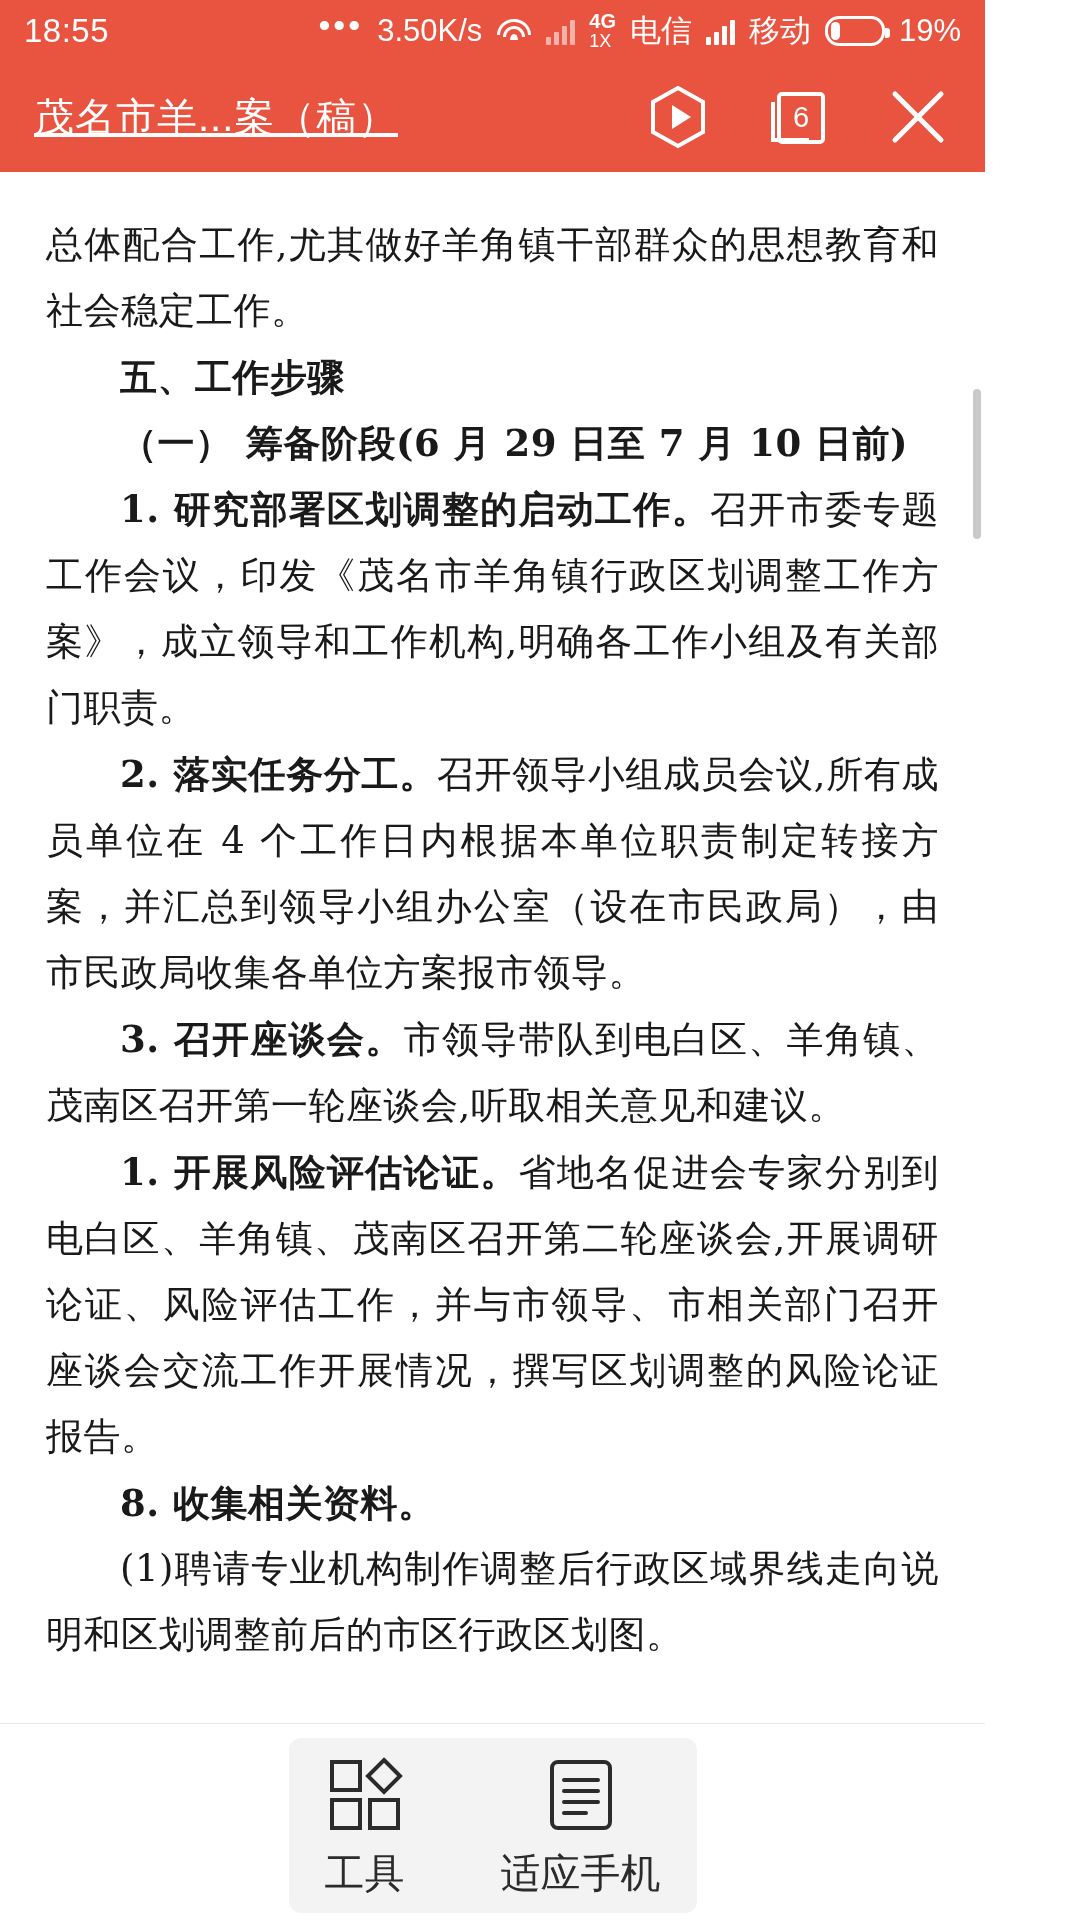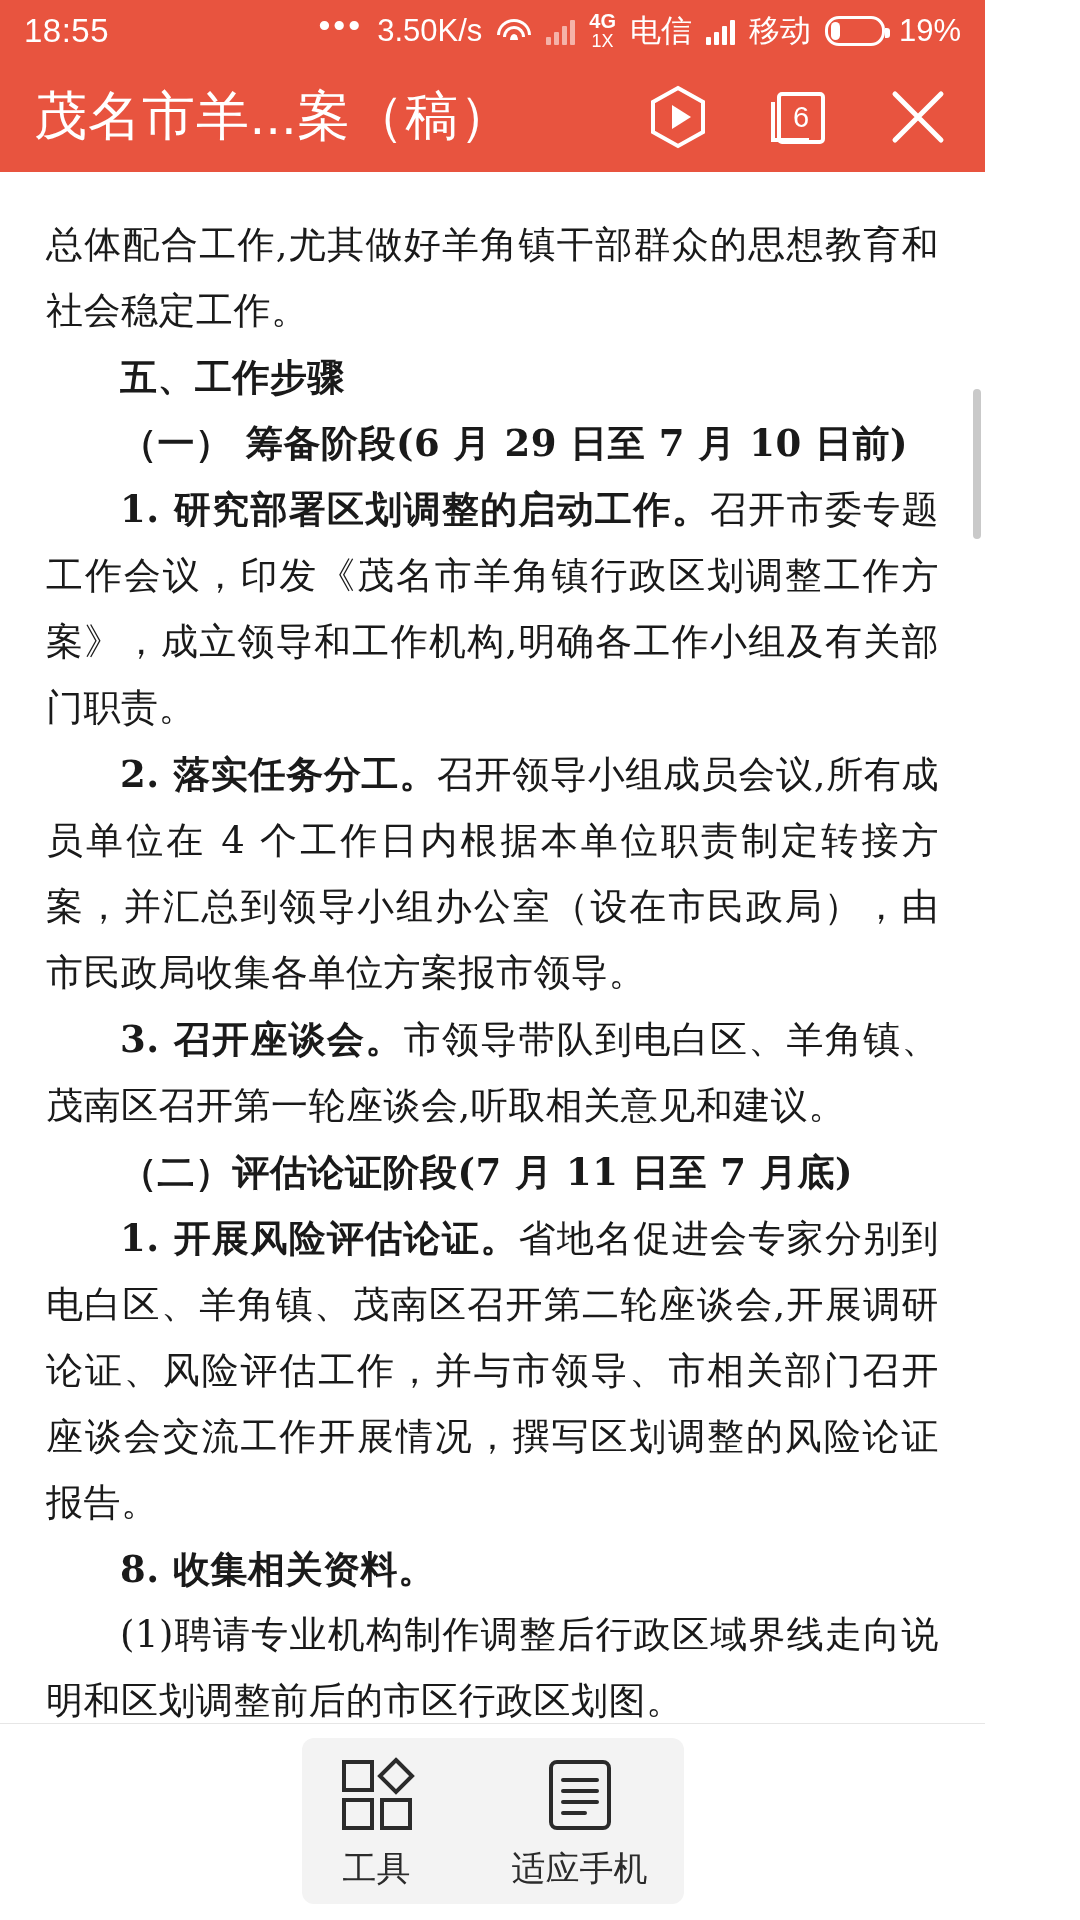--- a/index.html
+++ b/index.html
@@ -61,21 +61,21 @@
     align-items: flex-end;
     gap: 3px;
     height: 28px;
   }
   .bars i { width: 5px; background: #fff; display: block; border-radius: 1px; }
   .bars i:nth-child(1) { height: 8px; }
   .bars i:nth-child(2) { height: 13px; }
   .bars i:nth-child(3) { height: 19px; }
   .bars i:nth-child(4) { height: 25px; }
   .bars.dim i { background: rgba(255,255,255,0.55); }
-  .net-label { font-size: 18px; line-height: 1.05; text-align: center; }
+  .net-label { font-size: 18px; line-height: 1.05; text-align: left; }
   .net-label b { display: block; font-weight: bold; font-size: 20px; }
   .carrier { font-size: 31px; text-align: right; }
   .battery {
     width: 60px; height: 30px;
     border: 3px solid #fff;
     border-radius: 14px;
     position: relative;
     display: flex;
     align-items: center;
     padding: 3px;
@@ -95,24 +95,25 @@
   .appbar {
     height: 110px;
     background: #e8543f;
     color: #fff;
     display: flex;
     align-items: center;
     padding: 0 34px;
     flex: none;
   }
   .appbar .title {
-    font-size: 53px;
+    font-size: 40px;
     letter-spacing: 1px;
     white-space: nowrap;
     overflow: hidden;
+    text-decoration: underline;
   }
   .appbar .gap { flex: 1; }
   .appbar .actions { display: flex; align-items: center; gap: 54px; }
   .icon-btn { width: 66px; height: 66px; position: relative; cursor: pointer; }
 
   .play-hex svg, .page-count svg, .close-x svg { display: block; }
   .page-count { position: relative; }
   .page-count .num {
     position: absolute;
     left: 0; right: -6px; top: 0; bottom: 0;
@@ -190,21 +191,21 @@
     gap: 96px;
   }
   .tool {
     display: flex;
     flex-direction: column;
     align-items: center;
     gap: 12px;
     cursor: pointer;
   }
   .tool .lbl {
-    font-size: 34px;
+    font-size: 40px;
     color: #2b2b2b;
     font-family: "DejaVu Serif", "Liberation Serif", serif;
   }
   .tool svg { display: block; }
 </style>
 </head>
 <body>
 
 <div class="screen">
 
@@ -274,21 +275,20 @@
       <p class="hd">五、工作步骤</p>
 
       <p class="hd">（一） 筹备阶段(6 月 29 日至 7 月 10 日前)</p>
 
       <p class="ind"><span class="mixed-b">1. 研究部署区划调整的启动工作。</span><span>召开市委专题工作会议，印发《茂名市羊角镇行政区划调整工作方案》，成立领导和工作机构,明确各工作小组及有关部门职责。</span></p>
 
       <p class="ind"><span class="mixed-b">2. 落实任务分工。</span><span>召开领导小组成员会议,所有成员单位在 4 个工作日内根据本单位职责制定转接方案，并汇总到领导小组办公室（设在市民政局），由市民政局收集各单位方案报市领导。</span></p>
 
       <p class="ind"><span class="mixed-b">3. 召开座谈会。</span><span>市领导带队到电白区、羊角镇、茂南区召开第一轮座谈会,听取相关意见和建议。</span></p>
 
-      <p class="hd">（二）评估论证阶段(7 月 11 日至 7 月底)</p>
 
       <p class="ind"><span class="mixed-b">1. 开展风险评估论证。</span><span>省地名促进会专家分别到电白区、羊角镇、茂南区召开第二轮座谈会,开展调研论证、风险评估工作，并与市领导、市相关部门召开座谈会交流工作开展情况，撰写区划调整的风险论证报告。</span></p>
 
       <p class="hd">8. 收集相关资料。</p>
 
       <p class="ind">(1)聘请专业机构制作调整后行政区域界线走向说明和区划调整前后的市区行政区划图。</p>
 
 
     </div>
 

